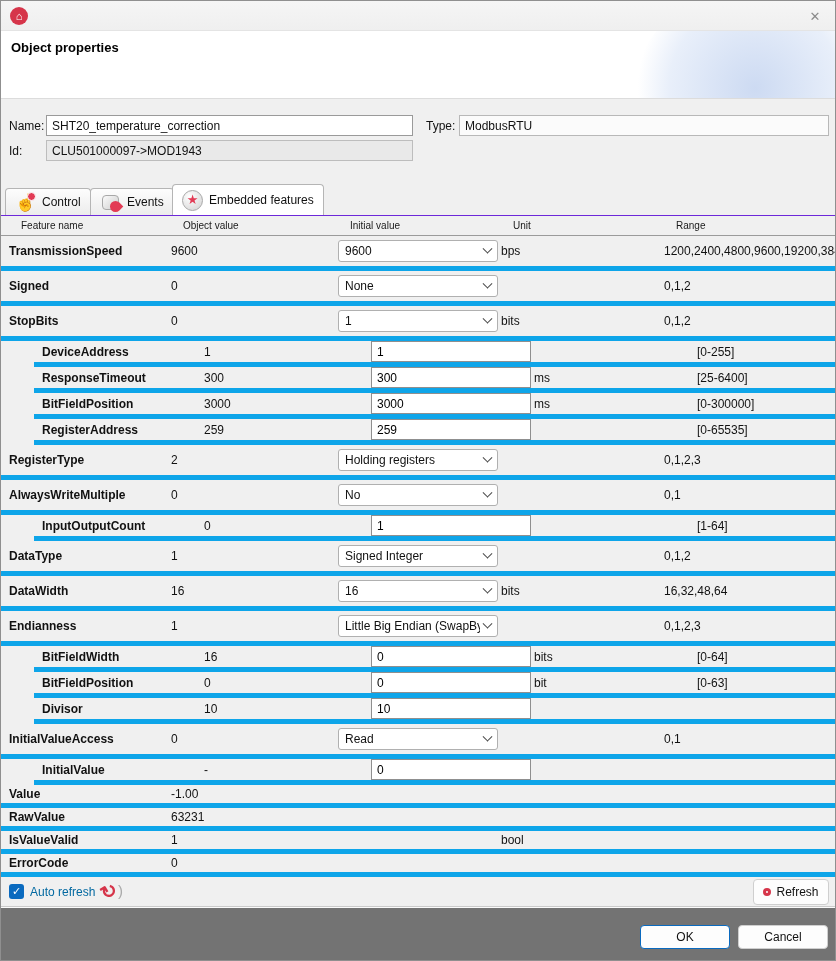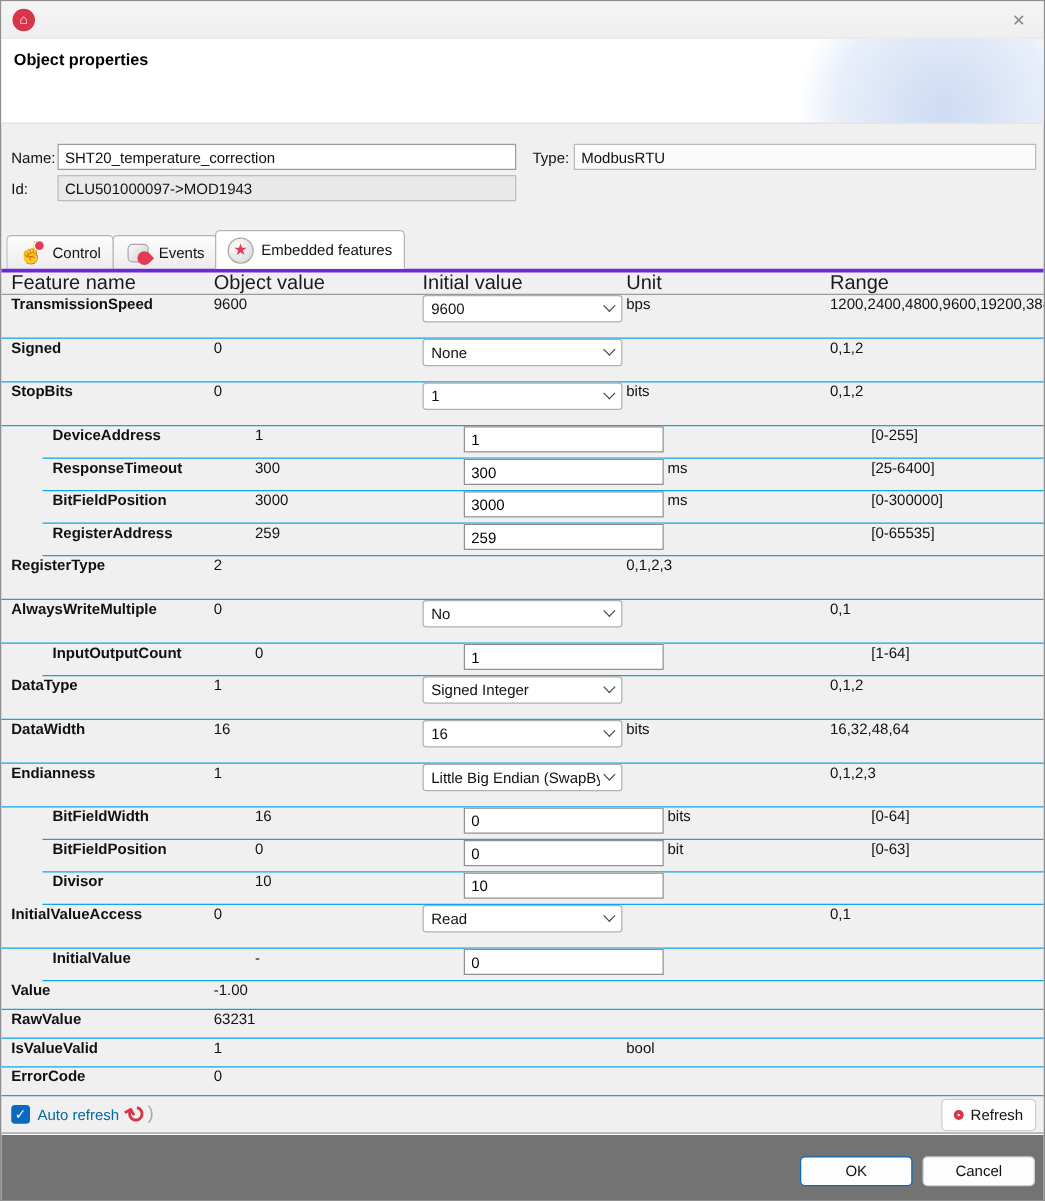--- a/index.html
+++ b/index.html
@@ -48,23 +48,23 @@
                background:linear-gradient(135deg,#fafafa,#cfcfcf); position:relative; overflow:visible; }
   .events-blob { position:absolute; right:-3px; bottom:-3px; width:11px; height:11px;
                  background:#e23b55; border-radius:50% 0 50% 50%; transform:rotate(45deg); }
   .star-ring { width:21px; height:21px; border-radius:50%; border:1px solid #a8a8a8;
                background:radial-gradient(circle at 35% 30%, #ffffff, #d2d2d2);
                display:flex; align-items:center; justify-content:center; }
   .star-glyph { color:#e23b55; font-size:13px; line-height:1; margin-top:-1px; }
 
   
   .table { position:absolute; left:0; top:214px; width:100%; }
-  .thead { display:flex; height:21px; align-items:center; padding-left:8px;
-           border-top:3px solid #6d28d9; border-bottom:1px solid #9b9b9b; font-size:16px; color:#1a1a1a; }
-  .trow { display:flex; padding-left:8px; border-bottom:1px solid #0ea5e9;
+  .thead { display:flex; height:21px; align-items:center; padding-left:20px;
+           border-top:1px solid #6d28d9; border-bottom:1px solid #9b9b9b; font-size:10px; color:#1a1a1a; }
+  .trow { display:flex; align-items:center; padding-left:8px; border-bottom:5px solid #0ea5e9;
           font-size:12px; color:#111; }
   .trow.combo { height:35px; } .trow.input { height:26px;margin-left:33px; } .trow.none { height:23px; }
   .c1 { width:162px; } .c2 { width:167px; } .c3 { width:163px; }
   .c4 { width:163px; } .c5 { flex:1; overflow:hidden; white-space:nowrap; }
   .fname { font-weight:bold; }
   .cbox { width:160px; height:22px; background:#fff; border:1px solid #b0b0b0; border-radius:3px;
           display:flex; align-items:center; padding:0 6px; gap:4px; }
   .cbox .cval { flex:1; overflow:hidden; white-space:nowrap; }
   .chev { width:7px; height:7px; border-right:1px solid #454545; border-bottom:1px solid #454545;
           transform:rotate(45deg) translate(-2px,-2px); flex:none; }
@@ -210,20 +210,26 @@
         <div class="trow input">
           <span class="c1 fname">RegisterAddress</span>
           <span class="c2">259</span>
           <span class="c3"><input class="tin" value="259" style=""></span>
           <span class="c4"></span>
           <span class="c5">[0-65535]</span>
         </div>
         <div class="trow combo">
           <span class="c1 fname">RegisterType</span>
           <span class="c2">2</span>
+          <span class="c3">
+            <div class="cbox">
+              <span class="cval">Holding registers</span>
+              <span class="chev"></span>
+            </div>
+          </span>
           <span class="c4"></span>
           <span class="c5">0,1,2,3</span>
         </div>
         <div class="trow combo">
           <span class="c1 fname">AlwaysWriteMultiple</span>
           <span class="c2">0</span>
           <span class="c3">
             <div class="cbox">
               <span class="cval">No</span>
               <span class="chev"></span>

